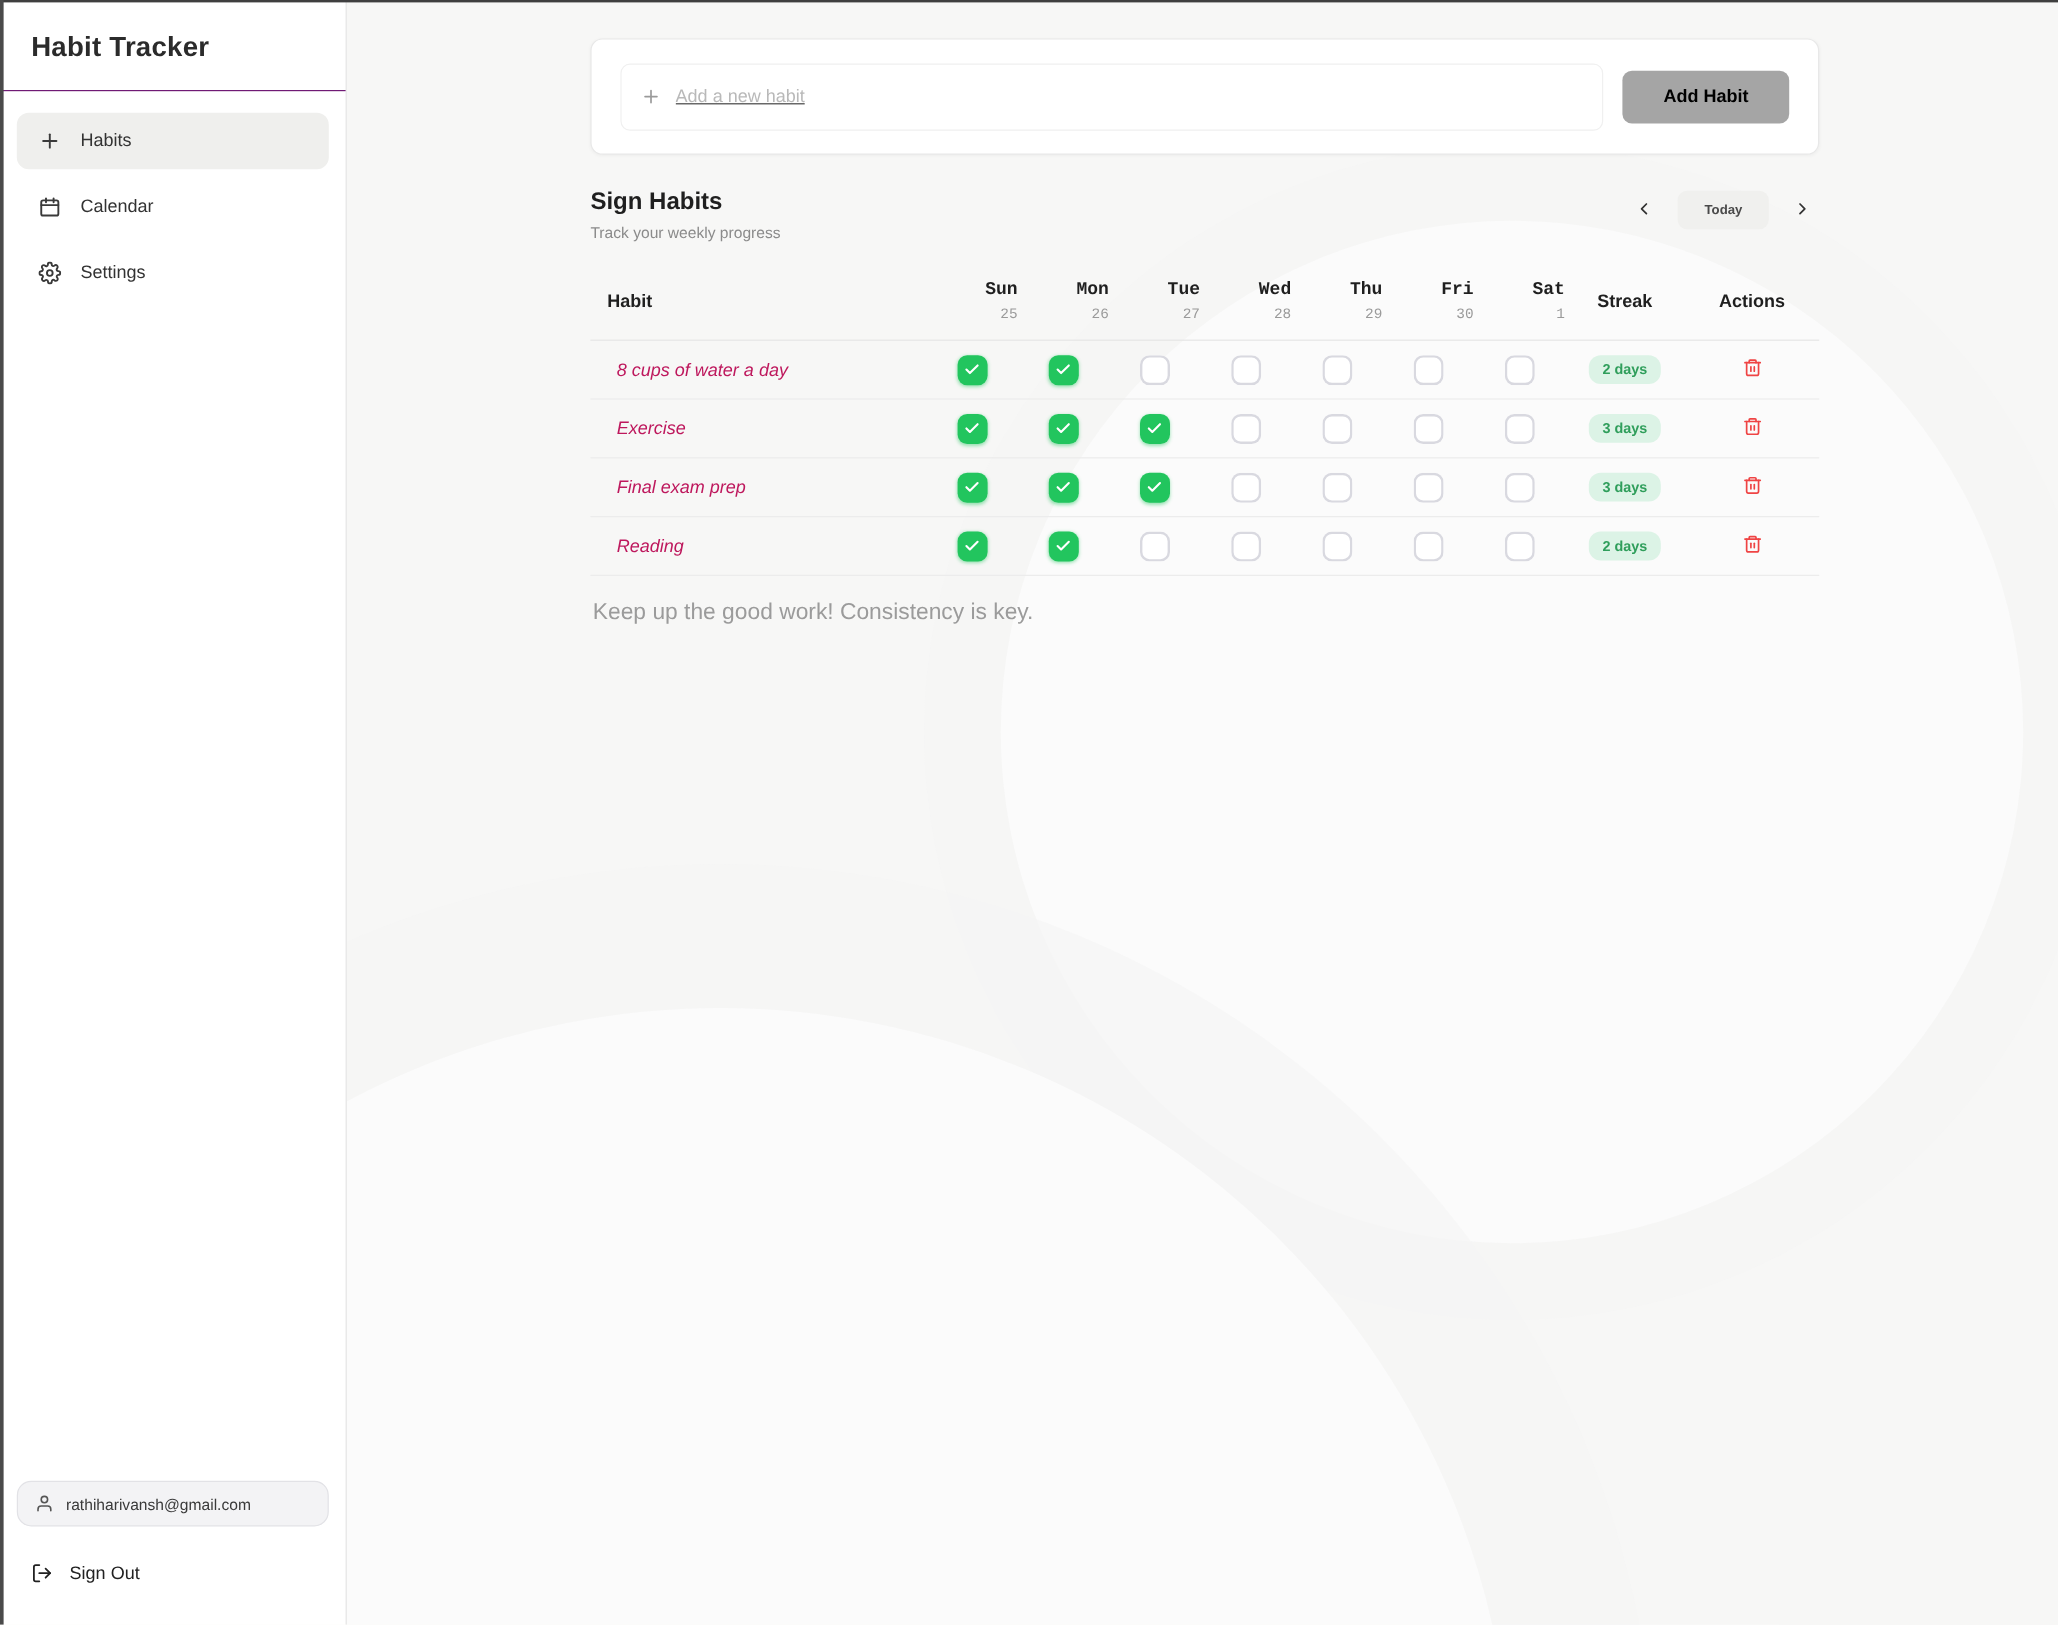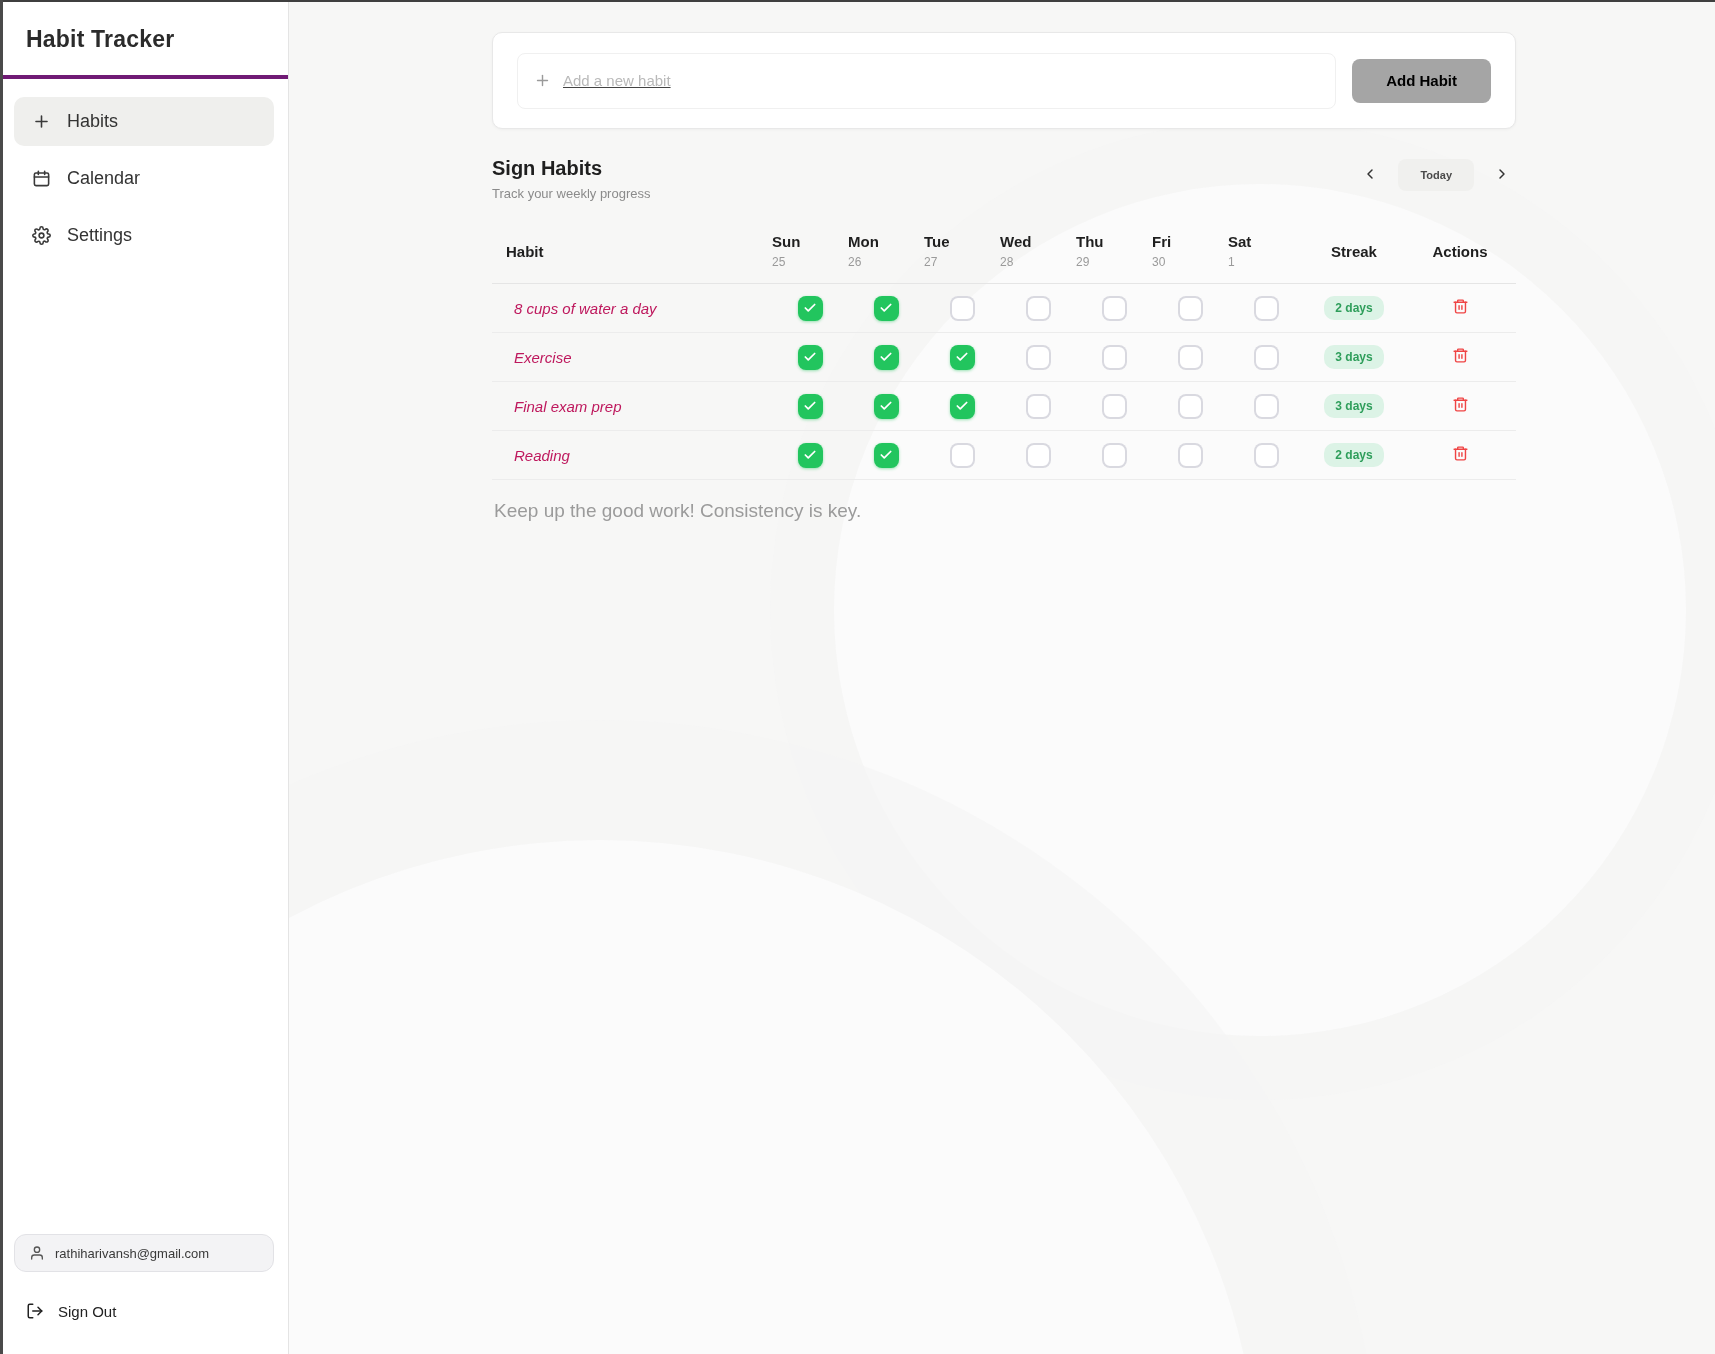--- a/index.html
+++ b/index.html
@@ -20,27 +20,27 @@
           background:rgba(255,255,255,0.55); }
   .ring-a { left:770px; top:120px; width:980px; height:980px; border:64px solid rgba(110,110,110,0.045); }
   .ring-b { left:-180px; top:720px; width:1560px; height:1560px; border:120px solid rgba(110,110,110,0.04); }
 
   
   .sidebar {
     position:absolute; top:0; left:0; bottom:0; width:289px;
     background:#ffffff; border-right:1px solid #e4e4e4; z-index:2;
     display:flex; flex-direction:column;
   }
-  .sidebar-header { padding:26px 26px 22px 26px; border-bottom:4px solid #701a75; }
+  .sidebar-header { padding:26px 26px 22px 26px; border-bottom:1px solid #701a75; }
   .app-title { font-size:23px; font-weight:bold; color:#2b2b2b; letter-spacing:.2px; }
   .nav { padding:18px 14px; display:flex; flex-direction:column; gap:8px; }
   .nav-item {
     display:flex; align-items:center; gap:16px;
     padding:14px 18px; border-radius:10px; cursor:pointer;
-    font-size:18px; color:#333;
+    font-size:15px; color:#333;
   }
   .nav-item.active { background:#efefed; }
   .nav-item .icn { width:19px; height:19px; display:inline-flex; flex:0 0 auto; }
   .icn svg { width:100%; height:100%; }
 
   .sidebar-spacer { flex:1; }
   .sidebar-footer { padding:16px 14px 26px 14px; }
   .user-pill {
     display:flex; align-items:center; gap:10px;
     background:#f3f3f5; border:1px solid #e2e2e6; border-radius:12px;
@@ -100,21 +100,21 @@
   
   .habit-table { margin-top:22px; }
   .t-row {
     display:grid;
     grid-template-columns:280px repeat(7,76px) 100px 1fr;
     align-items:center;
   }
   .t-head { padding:10px 0 14px 0; border-bottom:1px solid #e5e5e5; }
   .th { font-size:15px; font-weight:bold; color:#1f1f1f; }
   .th-habit { text-align:left; padding-left:14px; }
-  .th-day { text-align:left; }
+  .th-day { text-align:right;font-family:Liberation Mono, monospace; }
   .th-day .d-name { display:block; }
   .th-day .d-num { display:block; font-size:12px; font-weight:normal; color:#9a9a9a; margin-top:5px; }
   .th-streak, .th-actions { text-align:center; }
 
   .t-body .t-row { height:49px; border-bottom:1px solid #ececec; }
   .habit-name { font-size:15px; color:#be185d; padding-left:22px;font-style:italic; }
   .cb-cell { display:flex; justify-content:center; }
   .cb {
     width:25px; height:25px; border-radius:8px; cursor:pointer; border:none;
     display:flex; align-items:center; justify-content:center; padding:0;

